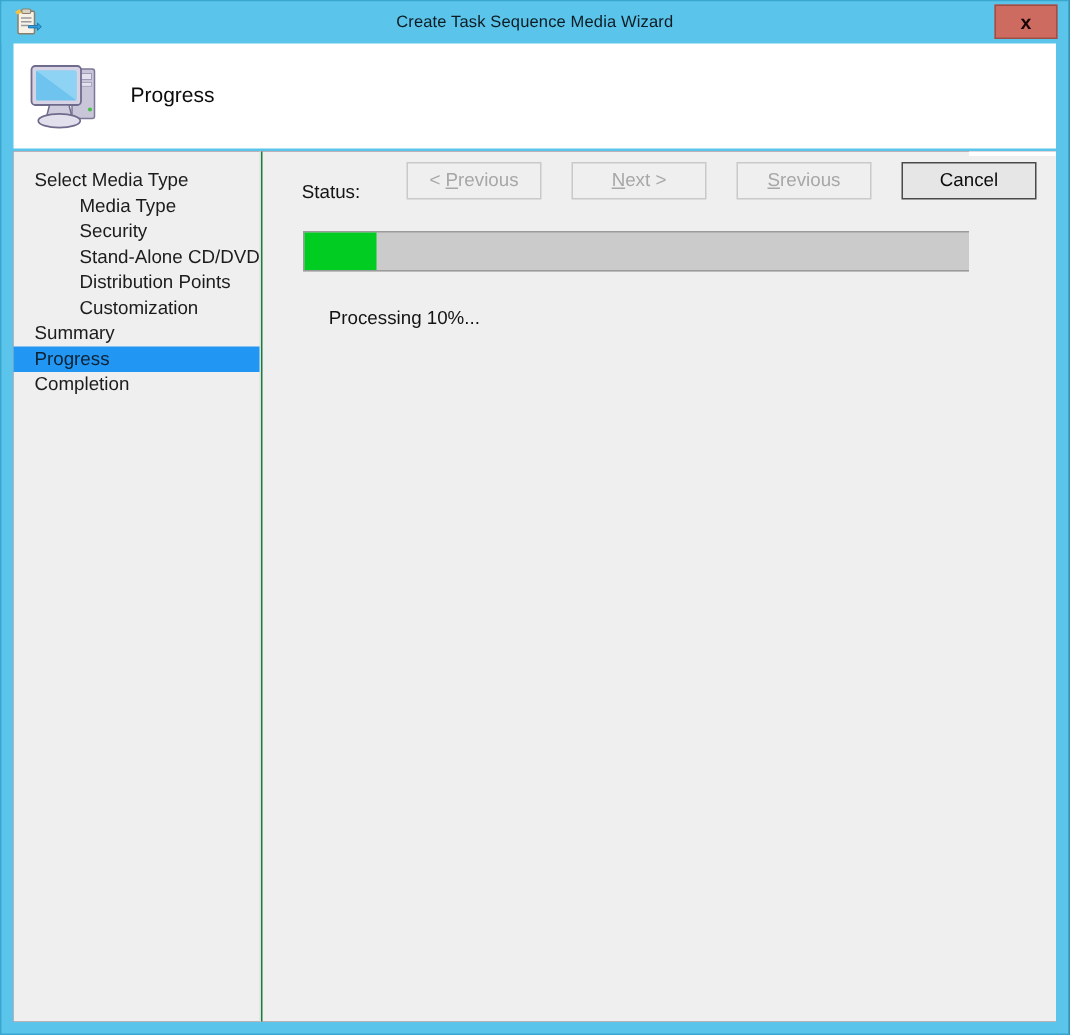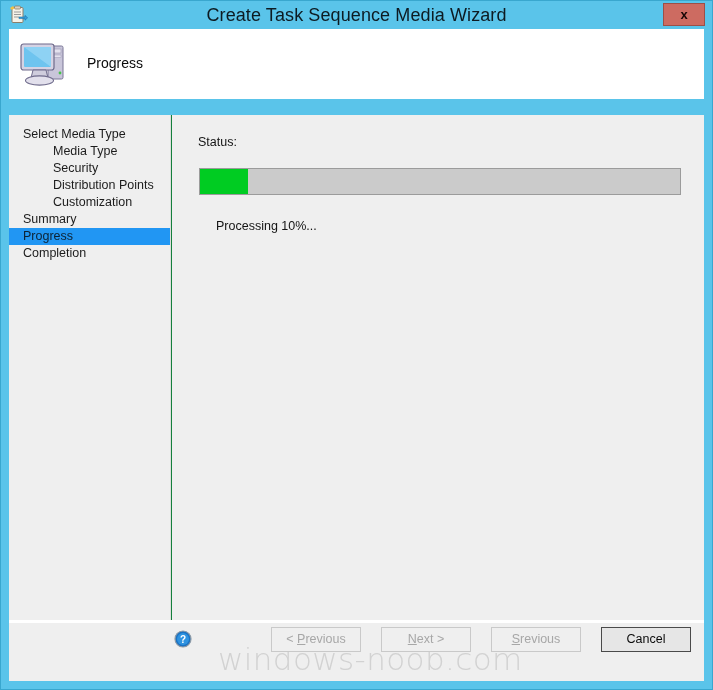--- a/index.html
+++ b/index.html
@@ -40,21 +40,21 @@
     position: absolute;
     left: 7px; top: 4px;
     width: 20px; height: 20px;
   }
   .title-text {
     position: absolute;
     left: 0; right: 0; top: 0;
     height: 28px;
     line-height: 28px;
     text-align: center;
-    font-size: 18px;
+    font-size: 11px;
     color: #0d1b22;
     letter-spacing: .1px;
   }
   .close-btn {
     position: absolute;
     right: 7px; top: 2px;
     width: 42px;
     height: 23px;
     background: #cd6b61;
     border: 1px solid #9c4f47;
@@ -85,24 +85,24 @@
     position: absolute;
     left: 78px;
     top: 26px;
     font-size: 14px;
     color: #0b0b0b;
   }
 
   
   .body-area {
     flex: 1 1 auto;
-    margin: 16px 8px 8px 8px;
+    margin: 2px 8px 8px 8px;
     background: #b91c1c;
     display: flex;
-    flex-direction: column;
+    flex-direction: row;
     min-height: 0;
   }
   .middle {
     flex: 1 1 auto;
     display: flex;
     min-height: 0;
   }
 
   
   .sidebar {
@@ -264,20 +264,21 @@
   </div>
 
   <div class="body-area">
 
     <div class="middle">
 
       <div class="sidebar">
         <div class="nav-item"><span>Select Media Type</span></div>
         <div class="nav-item sub"><span>Media Type</span></div>
         <div class="nav-item sub"><span>Security</span></div>
+        <div class="nav-item sub"><span>Stand-Alone CD/DVD</span></div>
         <div class="nav-item sub"><span>Distribution Points</span></div>
         <div class="nav-item sub"><span>Customization</span></div>
         <div class="nav-item"><span>Summary</span></div>
         <div class="nav-item selected"><span>Progress</span></div>
         <div class="nav-item"><span>Completion</span></div>
       </div>
 
       <div class="content">
         <div class="status-label">Status:</div>
         <div class="progress-outer">

